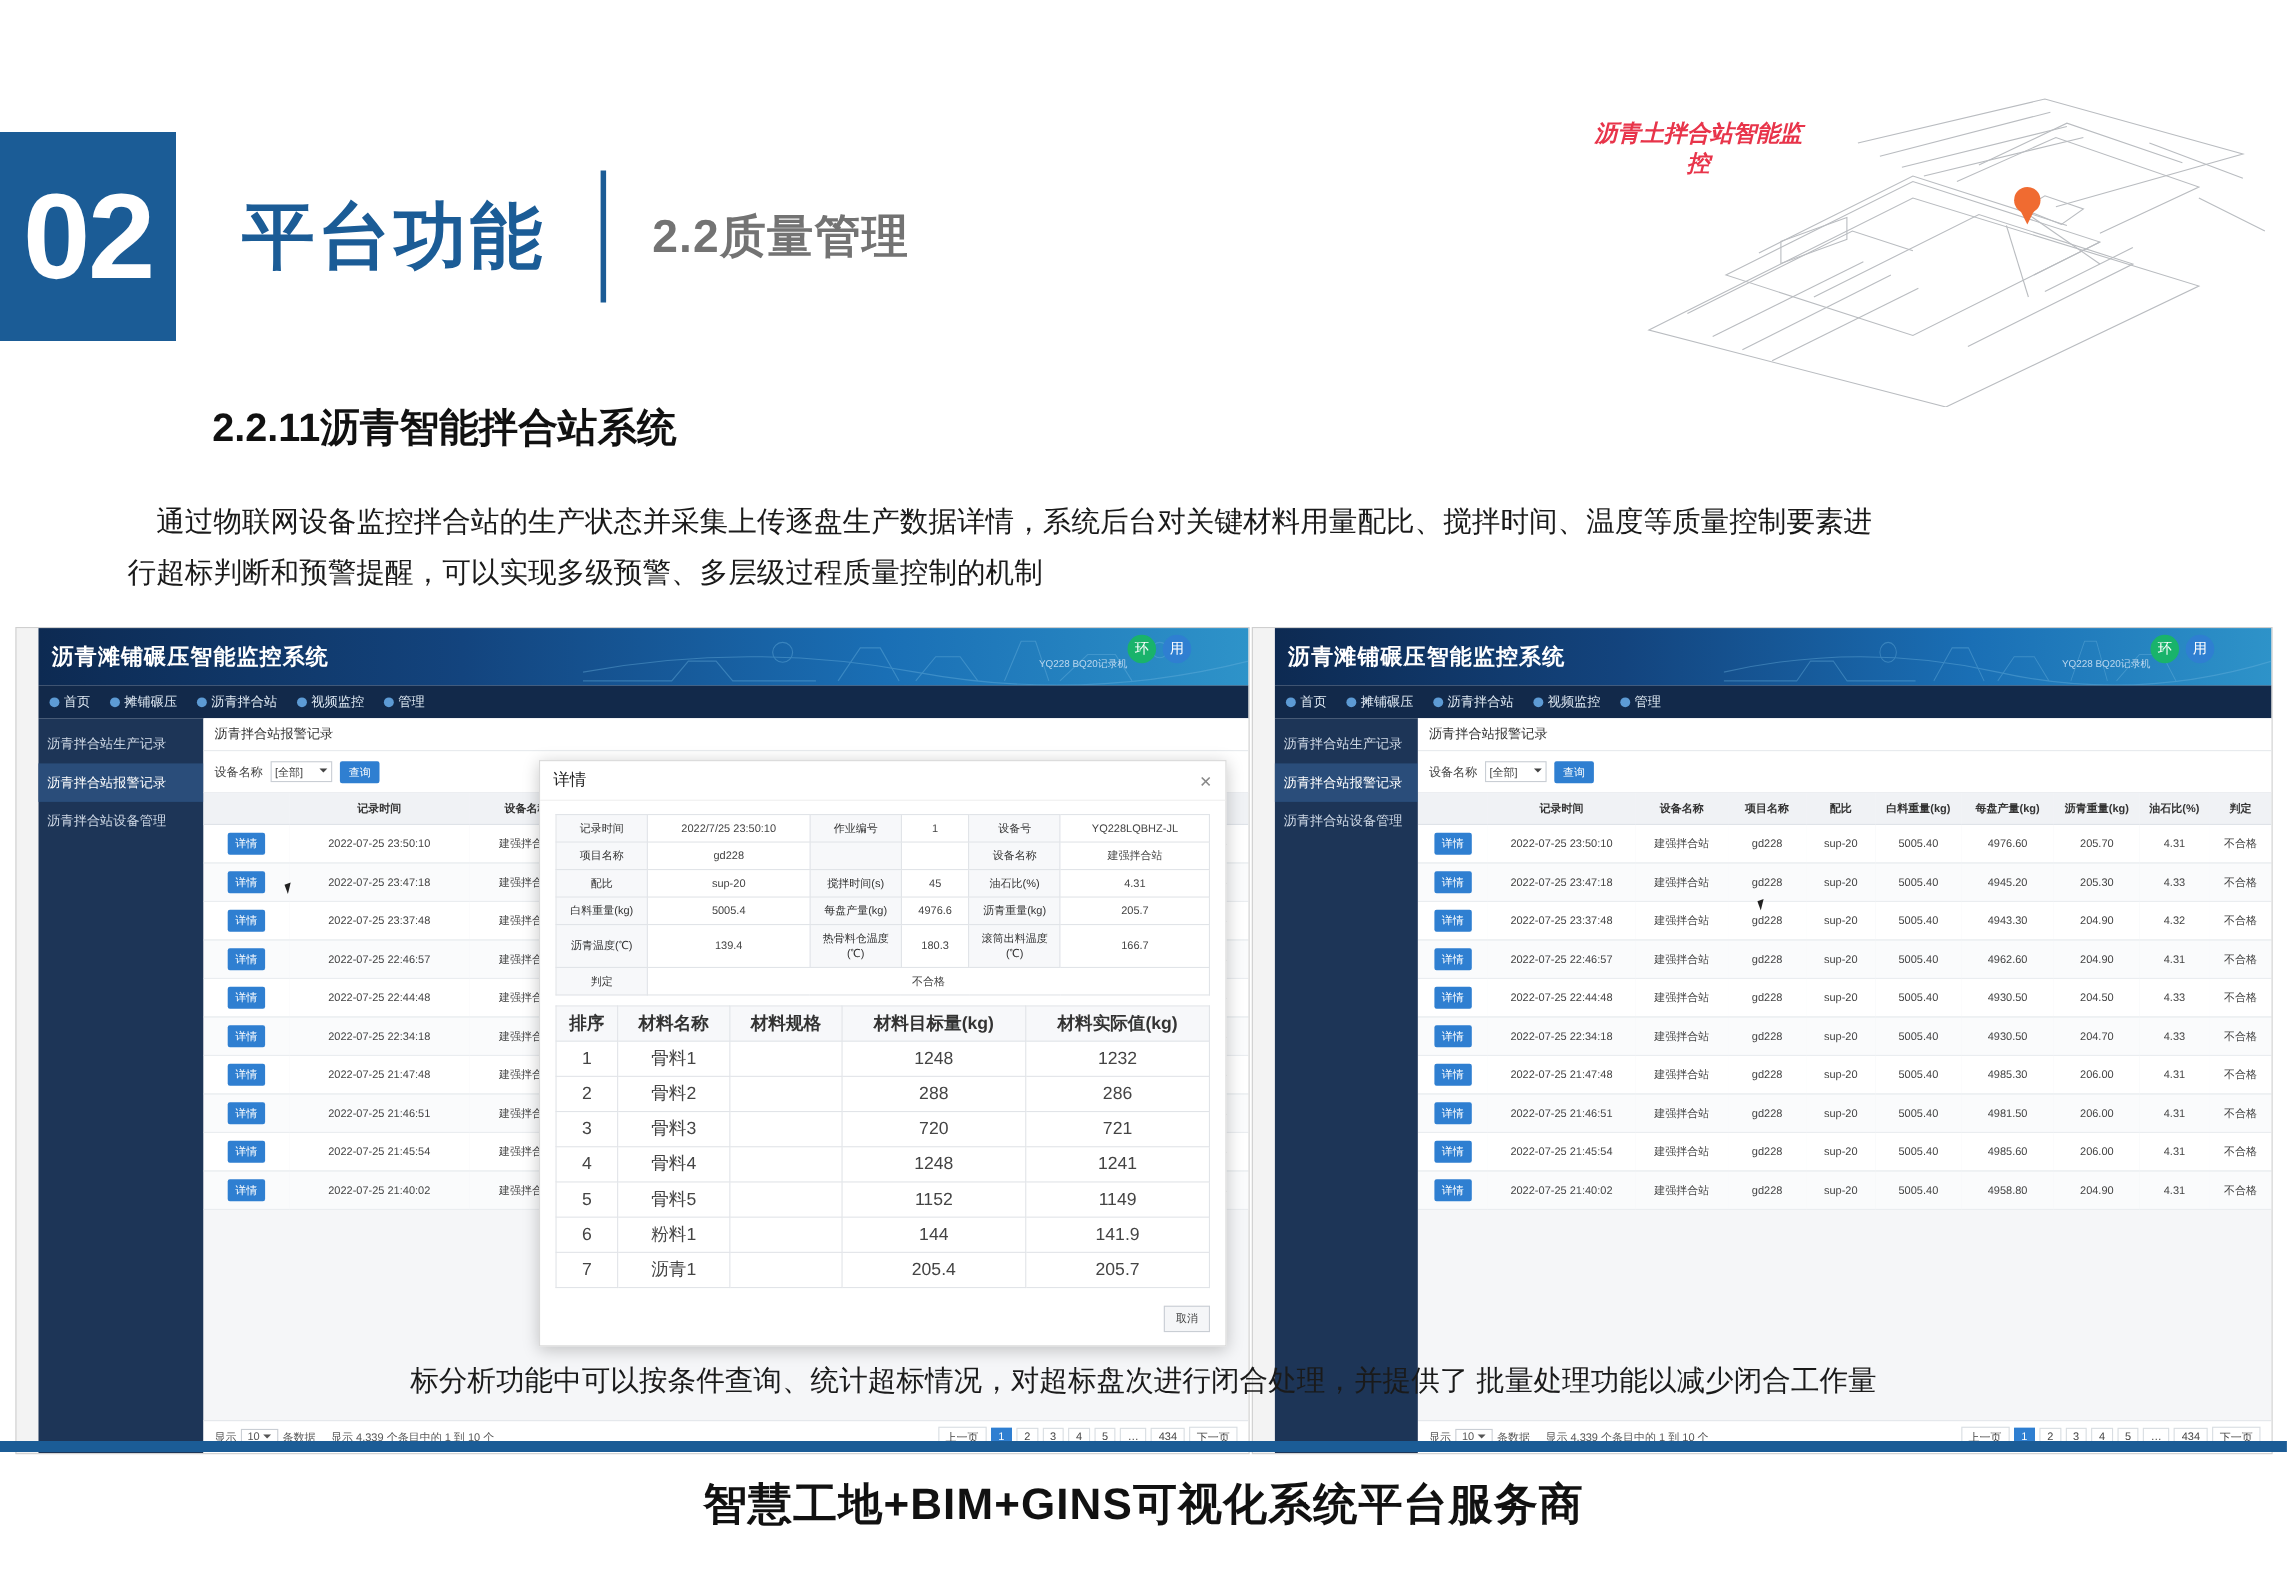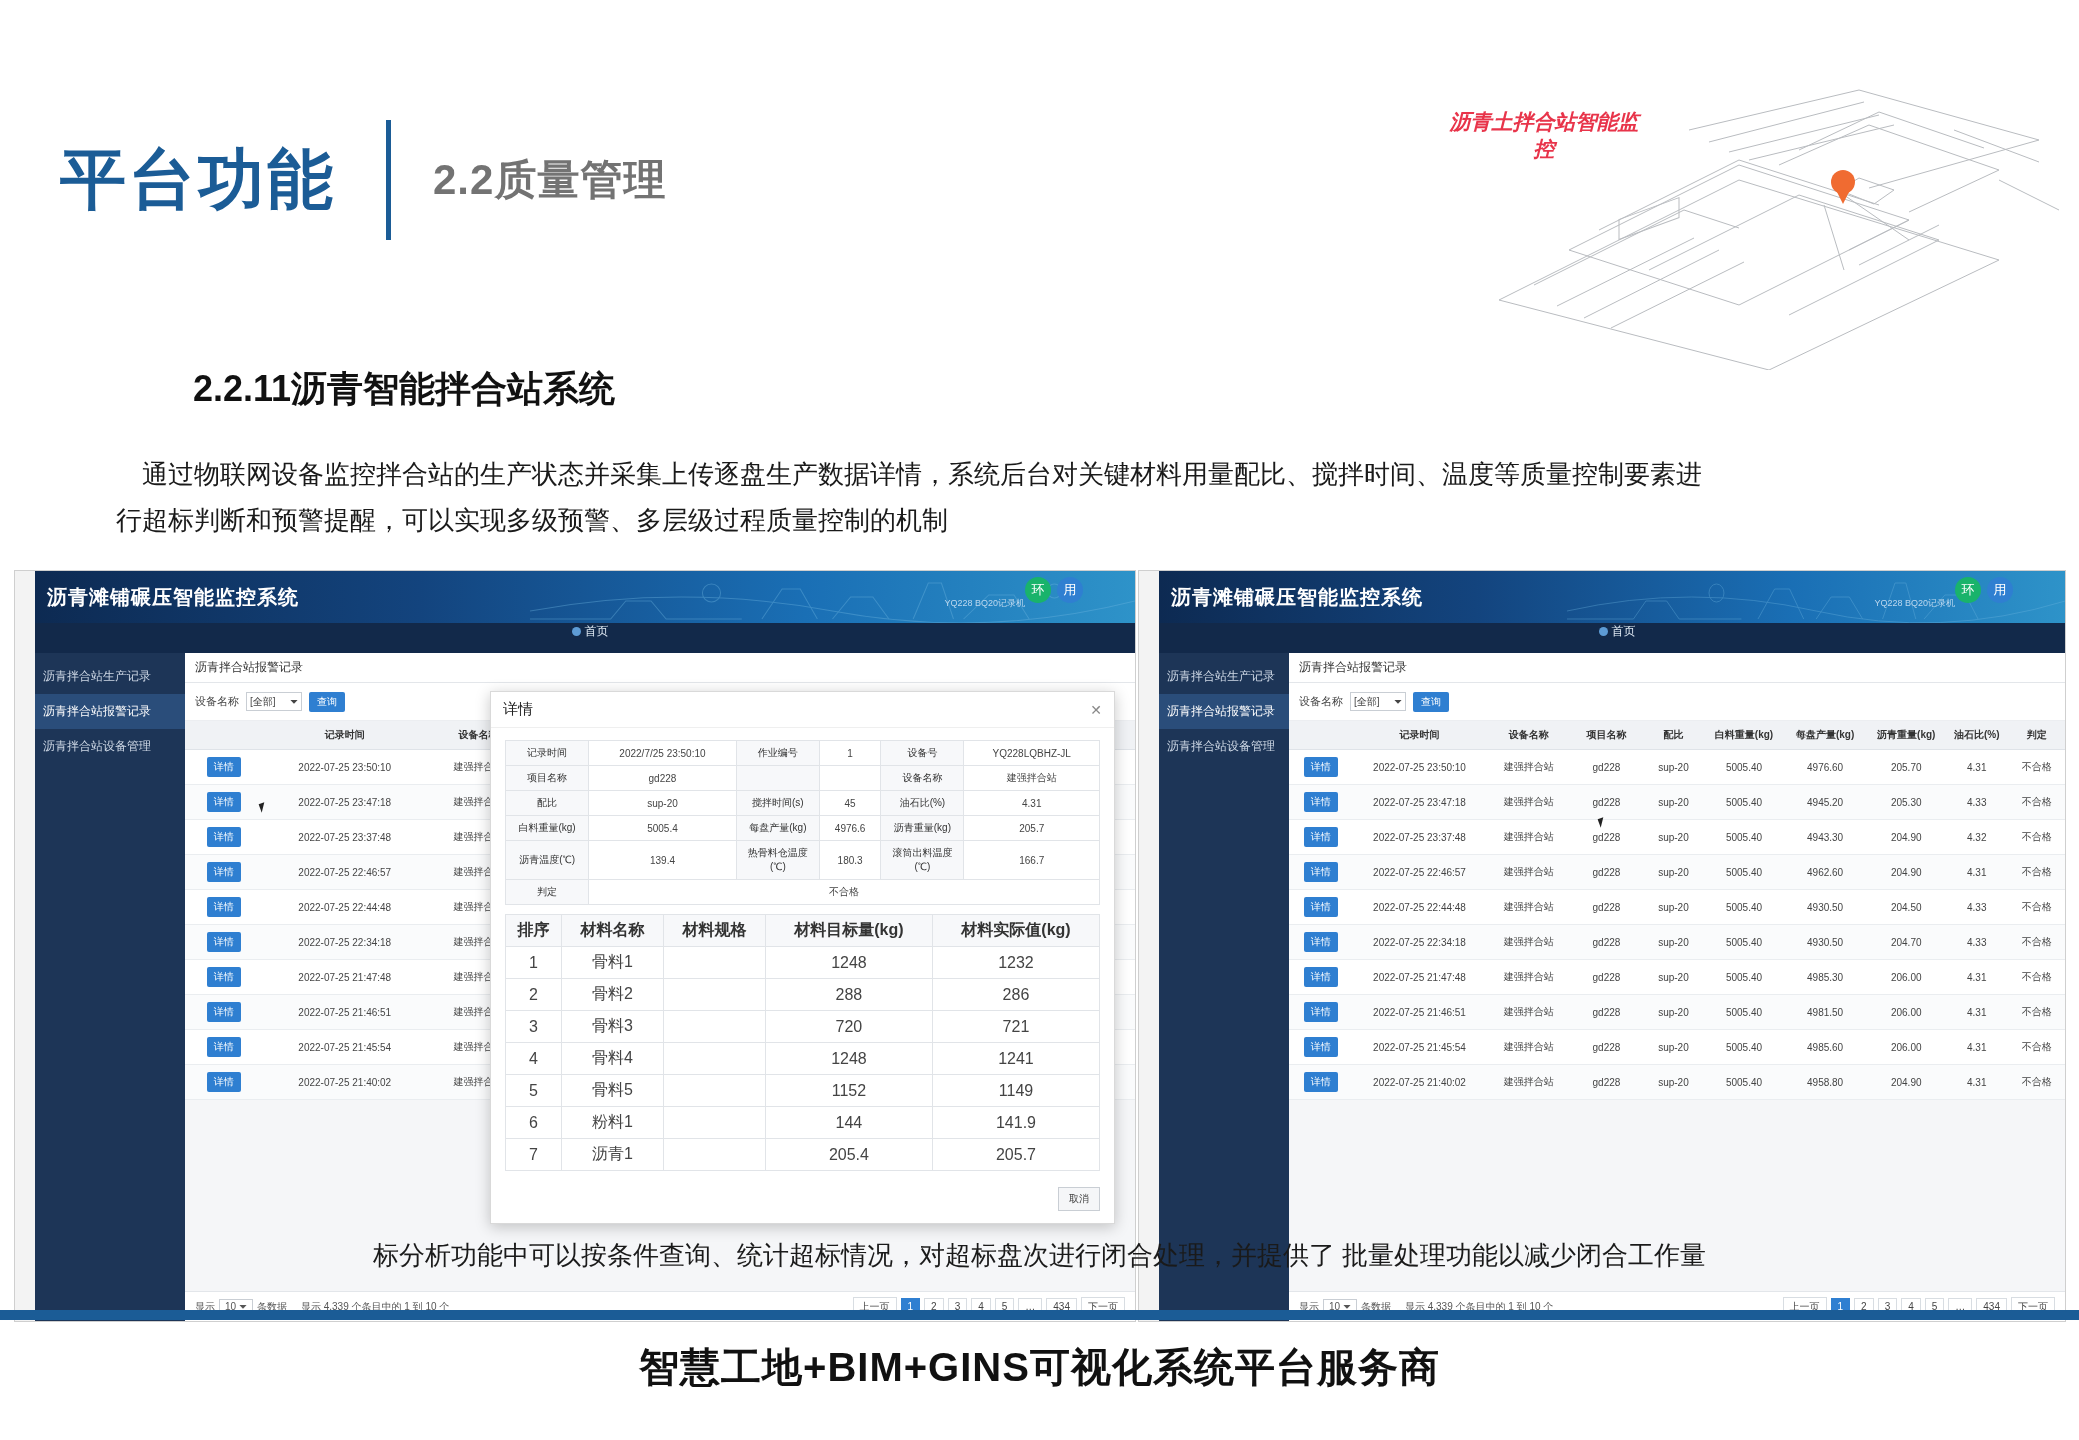--- a/index.html
+++ b/index.html
@@ -63,21 +63,21 @@
   }
   .sw-top .sw-title { position: absolute; left: 12px; top: 13px; font-size: 20px; font-weight: bold; letter-spacing: 1px; }
   .sw-top .sw-deco { position: absolute; right: 0; top: 0; width: 55%; height: 100%; opacity: .55; }
   .sw-top .sw-badge { position: absolute; right: 84px; top: 6px; width: 26px; height: 26px; border-radius: 50%;
      background: #19b36b; color: #fff; font-size: 13px; display:flex; align-items:center; justify-content:center; }
   .sw-top .sw-badge2 { position: absolute; right: 52px; top: 6px; width: 26px; height: 26px; border-radius: 50%;
      background: #2f7fd1; color: #fff; font-size: 13px; display:flex; align-items:center; justify-content:center; }
   .sw-top .sw-ver { position: absolute; right: 110px; top: 26px; font-size: 9px; color: #bcd8ef; }
 
   .sw-nav { height: 30px; background: #12294a; display: flex; align-items: center; gap: 18px;
-    padding-left: 10px; color: #dfe9f3; font-size: 12px; flex-direction: column; }
+    padding-left: 10px; color: #dfe9f3; font-size: 12px; }
   .sw-nav .ni { display: flex; align-items: center; gap: 4px; white-space: nowrap; }
   .sw-nav .dot { width: 9px; height: 9px; border-radius: 50%; background: #5d9bd5; display: inline-block; }
 
   .sw-body { display: flex; height: calc(100% - 82px); }
   .sw-side { width: 150px; background: #1d3557; color: #cfd9e6; font-size: 12px; padding-top: 6px; }
   #shot-right .sw-side { width: 130px; }
   .sw-side .si { padding: 9px 8px; white-space: nowrap; }
   .sw-side .si.active { background: #2a4d7a; color: #fff; }
 
   .sw-main { flex: 1; background: #f5f6f8; position: relative; overflow: hidden; }
@@ -121,20 +121,21 @@
   table.mat td { border: 1px solid #e1e4e8; padding: 5px 3px; text-align: center; color: #444; }
   .modal-ft { display: flex; justify-content: flex-end; padding: 8px 14px 12px; }
   .modal-ft .cbtn { border: 1px solid #c9ced4; background: #f5f6f8; font-size: 10px; padding: 4px 10px; color: #444; }
   .cursor { position: absolute; width: 0; height: 0; border-left: 6px solid #222; border-bottom: 9px solid transparent;
     border-top: 0; transform: rotate(-20deg); }
 </style>
 </head>
 <body>
 
 <div class="hdr">
+  <div class="hdr-num">02</div>
   <div class="hdr-title">平台功能</div>
   <div class="hdr-divider"></div>
   <div class="hdr-sub">2.2质量管理</div>
 </div>
 
 <div class="iso-wrap">
   <svg width="640" height="300" viewBox="0 0 640 300">
     <g stroke="#b9bcc0" stroke-width="1" fill="none">
       <path d="M60 230 L300 110 L560 190 L330 300 Z"></path>
       <path d="M130 180 L300 95 L470 150 L300 235 Z"></path>

